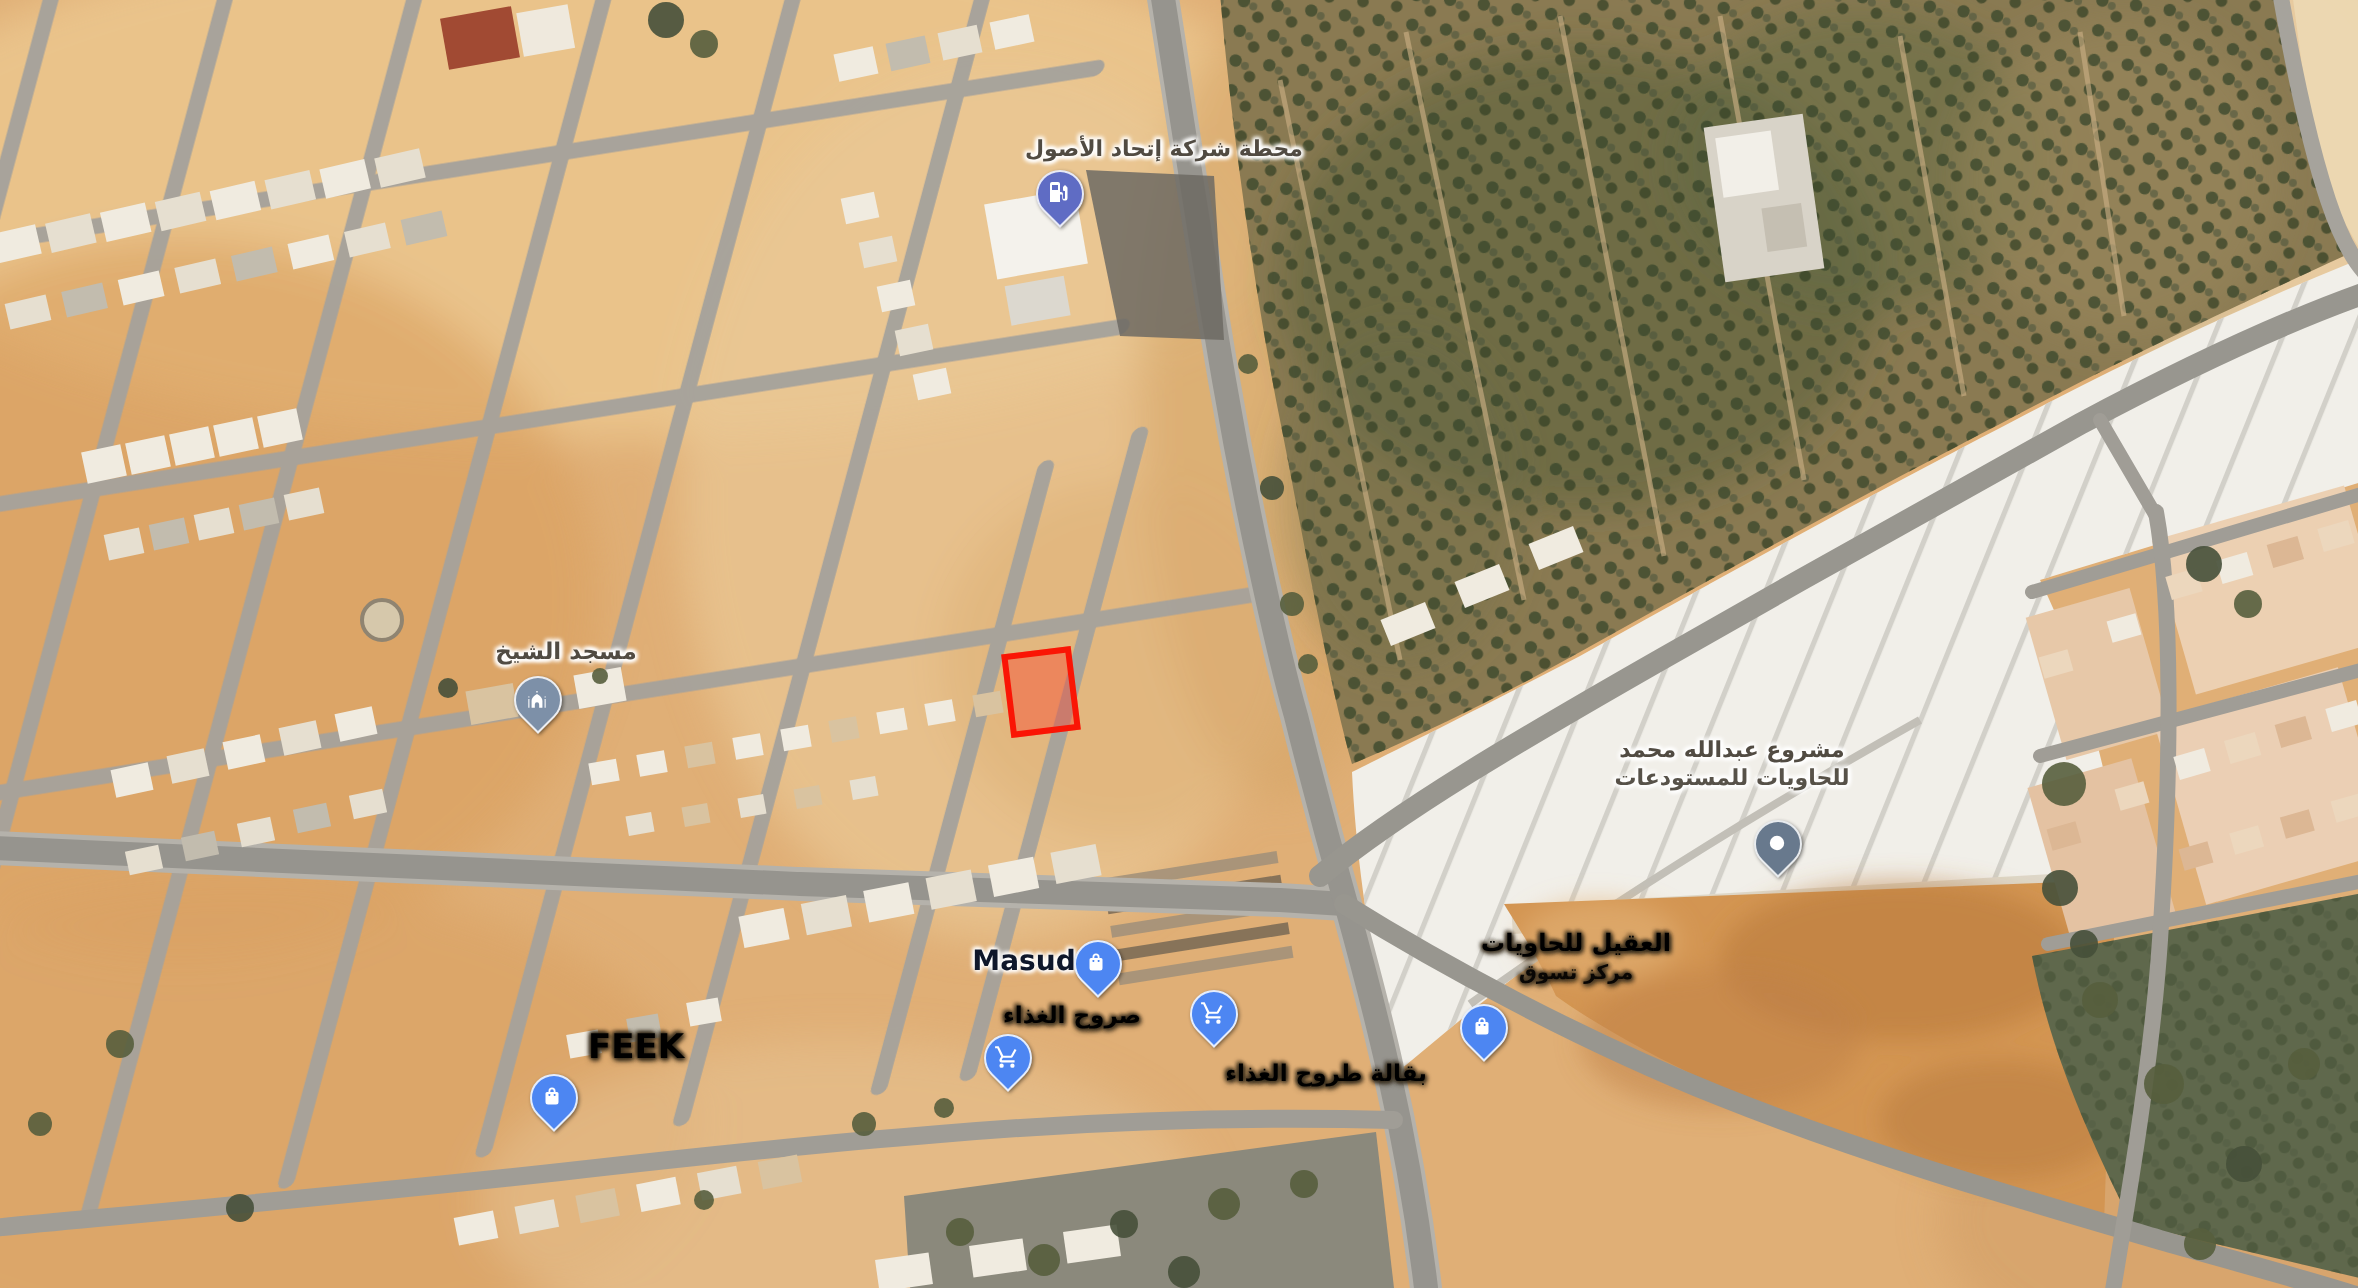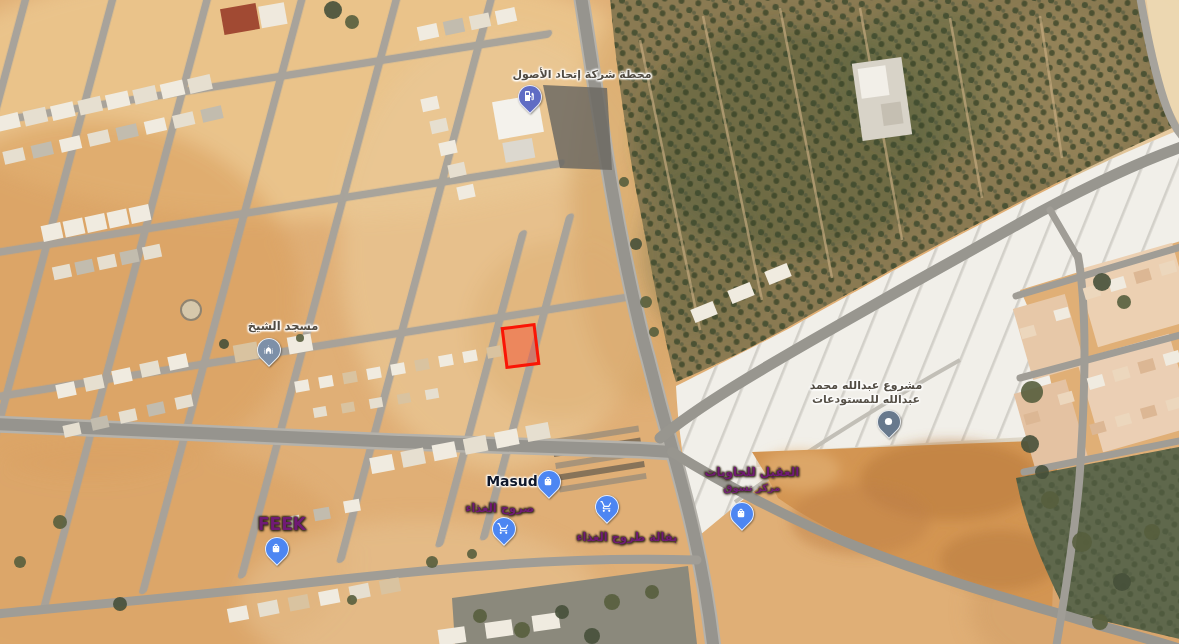--- a/index.html
+++ b/index.html
@@ -12,22 +12,22 @@
             border-radius:50% 50% 50% 0;transform:rotate(-45deg);
             box-shadow:0 1px 2px rgba(0,0,0,.45);border:1px solid rgba(255,255,255,.85);}
   .pin-icon{position:absolute;left:-11px;top:-28px;width:22px;height:22px;
             display:flex;align-items:center;justify-content:center;}
   .pin-icon svg{display:block;}
   
   .poi-label{position:absolute;transform:translate(-50%,-50%);text-align:center;
              white-space:nowrap;z-index:25;font-weight:bold;line-height:1.3;cursor:pointer;}
   .lbl-dark{color:#514b42;
     text-shadow:0 0 2px #fff,0 0 2px #fff,0 0 3px #fff,1px 1px 2px #fff,-1px -1px 2px #fff,1px -1px 2px #fff,-1px 1px 2px #fff;}
-  .lbl-white{color:#701a75;
-    text-shadow:0 0 2px rgba(56,46,30,.95),0 0 2px rgba(56,46,30,.9),0 1px 3px rgba(56,46,30,.9),1px 1px 2px rgba(56,46,30,.8),-1px -1px 2px rgba(56,46,30,.8);}
+  .lbl-white{color:#000000;
+    text-shadow:0 0 2px rgba(56,46,30,.95),0 0 2px rgba(56,46,30,.9),0 1px 3px rgba(56,46,30,.9),1px 1px 2px rgba(56,46,30,.8),-1px -1px 2px rgba(56,46,30,.8);margin-left:36px;}
   .lbl-blue{color:#0f172a;
     text-shadow:0 0 2px #fff,0 0 2px #fff,0 0 3px #fff,1px 1px 2px #fff,-1px -1px 2px #fff;}
   .poi-sublabel{font-weight:bold;opacity:.96;}
   
   #parcel{position:absolute;z-index:20;box-sizing:border-box;
           border:3px solid #fa1505;background:rgba(250,70,48,.42);cursor:pointer;}
 </style>
 </head>
 <body>
 
@@ -388,19 +388,19 @@
         <div class="poi-sublabel" style="font-size: 10px;">مركز تسوق</div>
       </div>
       <div class="poi-pin" style="left: 888px; top: 438px;">
         <div class="pin-body" style="background: rgb(104, 121, 141);"></div>
         <div class="pin-icon">
           <svg width="9" height="9" viewBox="0 0 10 10">
             <circle cx="5" cy="5" r="4" fill="#fff"></circle>
           </svg>
         </div>
       </div>
-      <div class="poi-label lbl-dark" dir="rtl" style="left: 866px; top: 383px; font-size: 11px; margin-top: 10px;">
+      <div class="poi-label lbl-dark" dir="rtl" style="left: 866px; top: 383px; font-size: 11px;">
         <div>مشروع عبدالله محمد</div>
-        <div class="poi-sublabel" style="font-size: 11px;">عبدالله للمستودعات</div>
+        <div class="poi-sublabel" style="font-size: 11px;">للحاويات للمستودعات</div>
       </div>
     </div>
 
 </div>
 
 </body></html>

